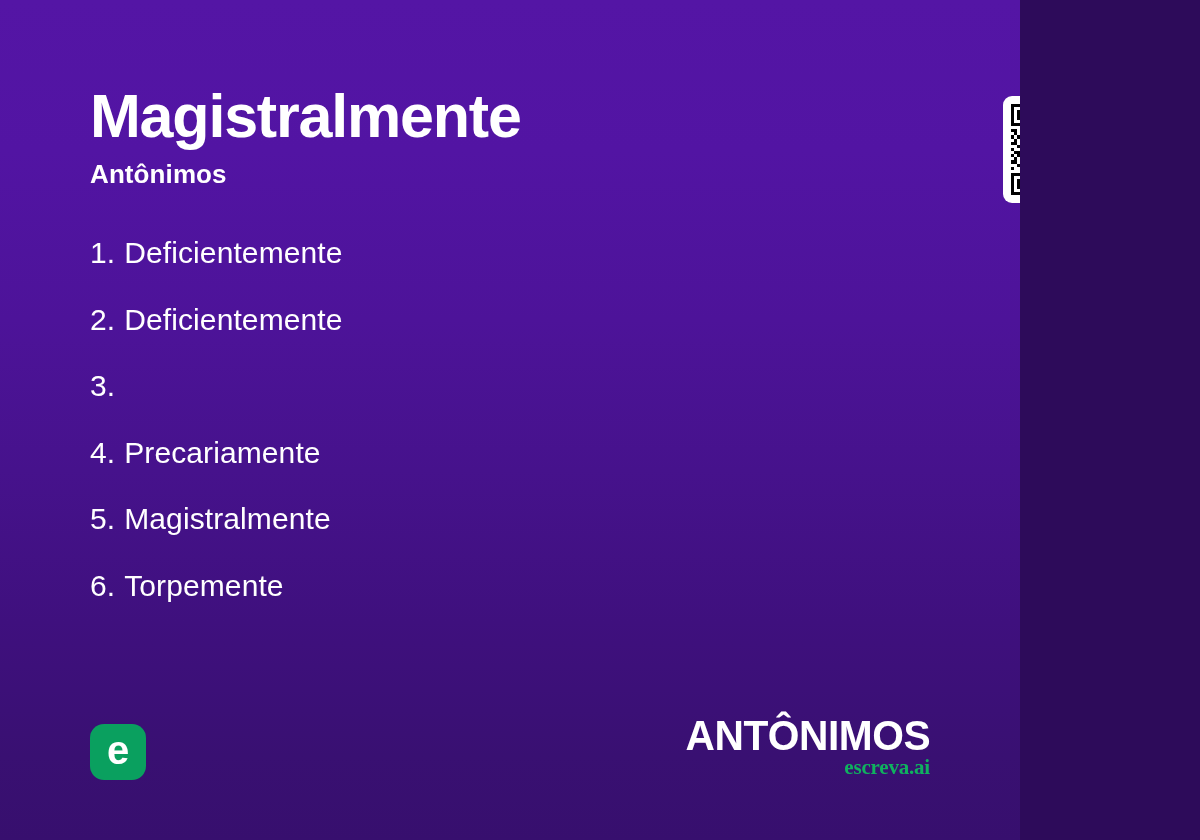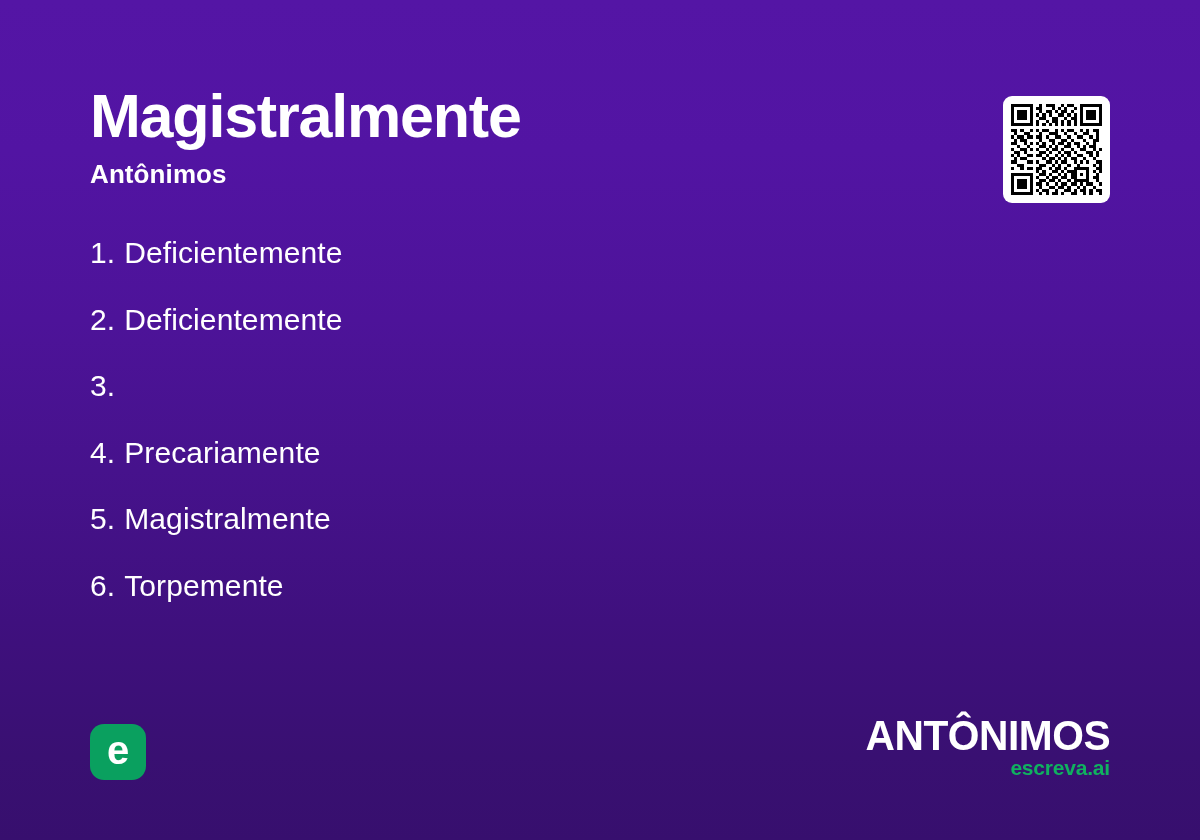--- a/index.html
+++ b/index.html
@@ -10,21 +10,21 @@
   body {
     width: 1200px;
     height: 840px;
     overflow: hidden;
     font-family: "Liberation Sans", sans-serif;
     background: #2d0b5a;
   }
 
   #card {
     position: relative;
-    width: 1200px;
+    width: 1020px;
     height: 840px;
     box-sizing: border-box;
     background: linear-gradient(180deg,
         #5415a5 0%,
         #5214a3 18%,
         #4d1399 38%,
         #46128c 56%,
         #3f107e 74%,
         #391072 90%,
         #370f6e 100%);
@@ -139,20 +139,21 @@
     transform-origin: right center;
   }
   #wordmark-sub {
     display: block;
     margin-top: 1px;
     font-size: 21px;
     line-height: 1;
     font-weight: 800;
     letter-spacing: -0.2px;
     color: #10b15f;
+    font-family: Liberation Serif, serif;
   }
 </style>
 </head>
 <body>
 
 <div id="card">
 
   <div id="header">
     <h1 id="title">Magistralmente</h1>
     <div id="subtitle">Antônimos</div>

